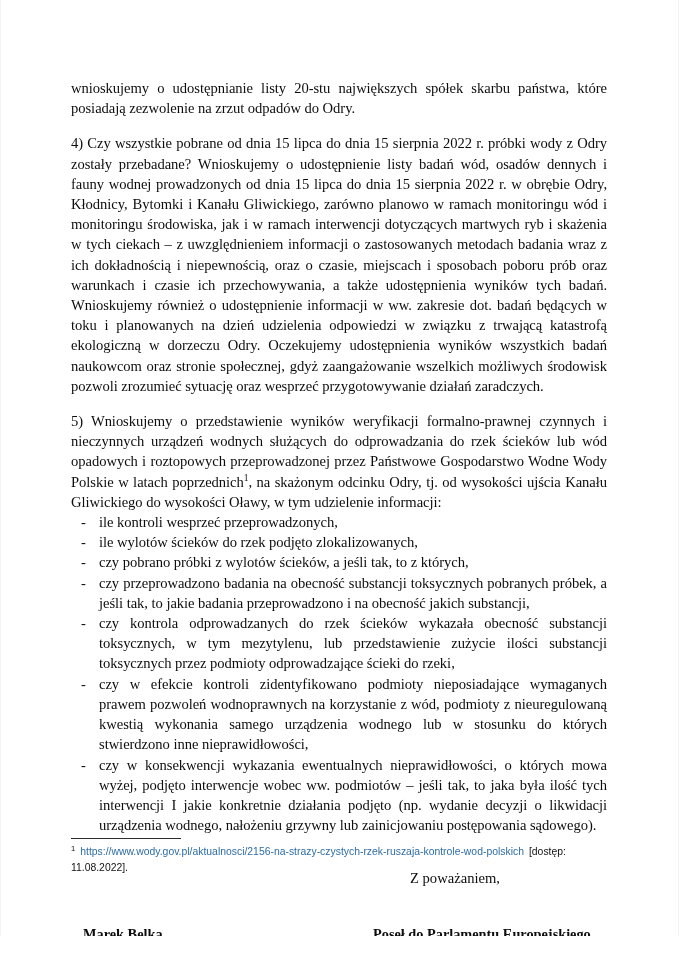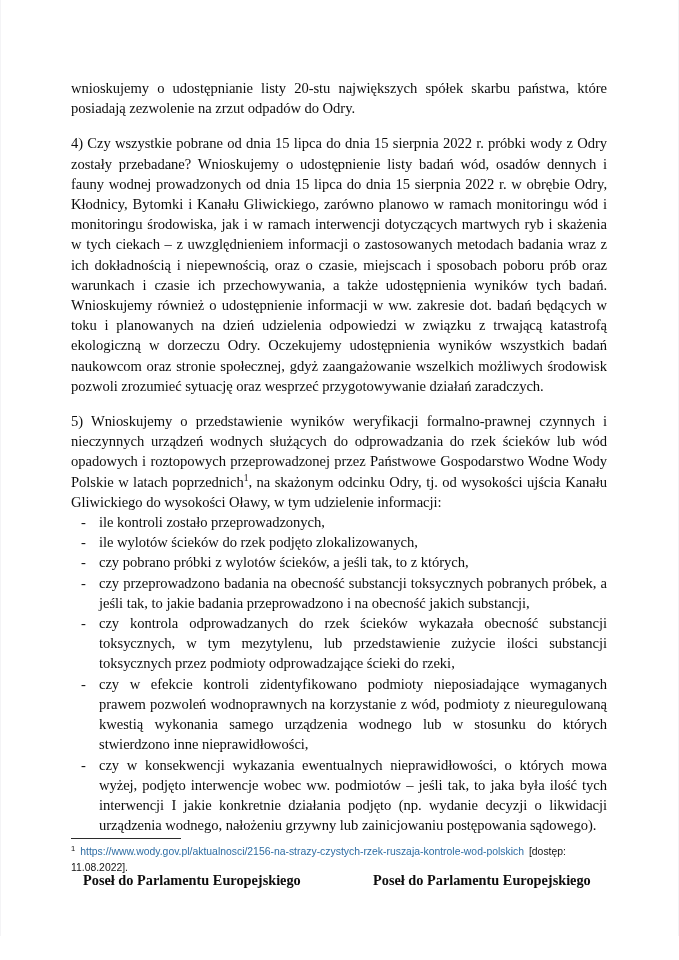--- a/index.html
+++ b/index.html
@@ -133,21 +133,21 @@
 
     <p class="body">wnioskujemy o udostępnianie listy 20-stu największych spółek skarbu państwa, które posiadają zezwolenie na zrzut odpadów do Odry.</p>
 
     <p class="body">4) Czy wszystkie pobrane od dnia 15 lipca do dnia 15 sierpnia 2022 r. próbki wody z Odry zostały przebadane? Wnioskujemy o udostępnienie listy badań wód, osadów dennych i fauny wodnej prowadzonych od dnia 15 lipca do dnia 15 sierpnia 2022 r. w obrębie Odry, Kłodnicy, Bytomki i Kanału Gliwickiego, zarówno planowo w ramach monitoringu wód i monitoringu środowiska, jak i w ramach interwencji dotyczących martwych ryb i skażenia w tych ciekach – z uwzględnieniem informacji o zastosowanych metodach badania wraz z ich dokładnością i niepewnością, oraz o czasie, miejscach i sposobach poboru prób oraz warunkach i czasie ich przechowywania, a także udostępnienia wyników tych badań. Wnioskujemy również o udostępnienie informacji w ww. zakresie dot. badań będących w toku i planowanych na dzień udzielenia odpowiedzi w związku z trwającą katastrofą ekologiczną w dorzeczu Odry. Oczekujemy udostępnienia wyników wszystkich badań naukowcom oraz stronie społecznej, gdyż zaangażowanie wszelkich możliwych środowisk pozwoli zrozumieć sytuację oraz wesprzeć przygotowywanie działań zaradczych.</p>
 
     <p class="body" style="margin-bottom:0;"><span>5) Wnioskujemy o przedstawienie wyników weryfikacji formalno-prawnej czynnych i nieczynnych urządzeń wodnych służących do odprowadzania do rzek ścieków lub wód opadowych i roztopowych przeprowadzonej przez Państwowe Gospodarstwo Wodne Wody Polskie w latach poprzednich</span><sup class="fn">1</sup><span>, na skażonym odcinku Odry, tj. od wysokości ujścia Kanału Gliwickiego do wysokości Oławy, w tym udzielenie informacji:</span></p>
 
     <ul class="list">
       <li>
         <span class="dash">-</span>
-        <span class="li-text">ile kontroli zostało przeprowadzonych,</span>
+        <span class="li-text">ile kontroli wesprzeć przeprowadzonych,</span>
       </li>
       <li>
         <span class="dash">-</span>
         <span class="li-text">ile wylotów ścieków do rzek podjęto zlokalizowanych,</span>
       </li>
       <li>
         <span class="dash">-</span>
         <span class="li-text">czy pobrano próbki z wylotów ścieków, a jeśli tak, to z których,</span>
       </li>
       <li>
@@ -161,23 +161,25 @@
       <li>
         <span class="dash">-</span>
         <span class="li-text">czy w efekcie kontroli zidentyfikowano podmioty nieposiadające wymaganych prawem pozwoleń wodnoprawnych na korzystanie z wód, podmioty z nieuregulowaną kwestią wykonania samego urządzenia wodnego lub w stosunku do których stwierdzono inne nieprawidłowości,</span>
       </li>
       <li>
         <span class="dash">-</span>
         <span class="li-text">czy w konsekwencji wykazania ewentualnych nieprawidłowości, o których mowa wyżej, podjęto interwencje wobec ww. podmiotów – jeśli tak, to jaka była ilość tych interwencji I jakie konkretnie działania podjęto (np. wydanie decyzji o likwidacji urządzenia wodnego, nałożeniu grzywny lub zainicjowaniu postępowania sądowego).</span>
       </li>
     </ul>
 
+    <div class="closing">Z poważaniem,</div>
 
     <div class="signatures">
       <div class="sig-col left">
+        <span class="sig-name">Marek Belka</span>
         <span class="sig-role">Poseł do Parlamentu Europejskiego</span>
       </div>
       <div class="sig-col right">
         <span class="sig-role">Poseł do Parlamentu Europejskiego</span>
       </div>
     </div>
 
   </div>
 
   <div class="footnote-area">

